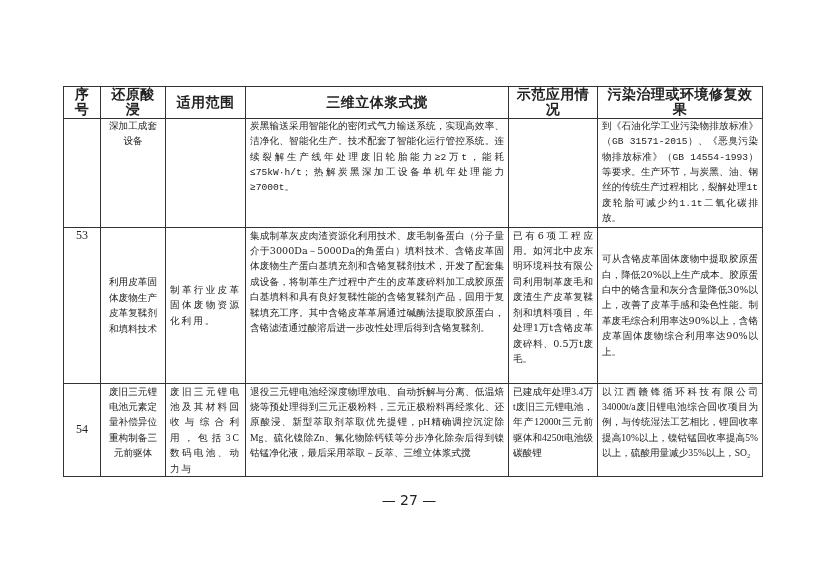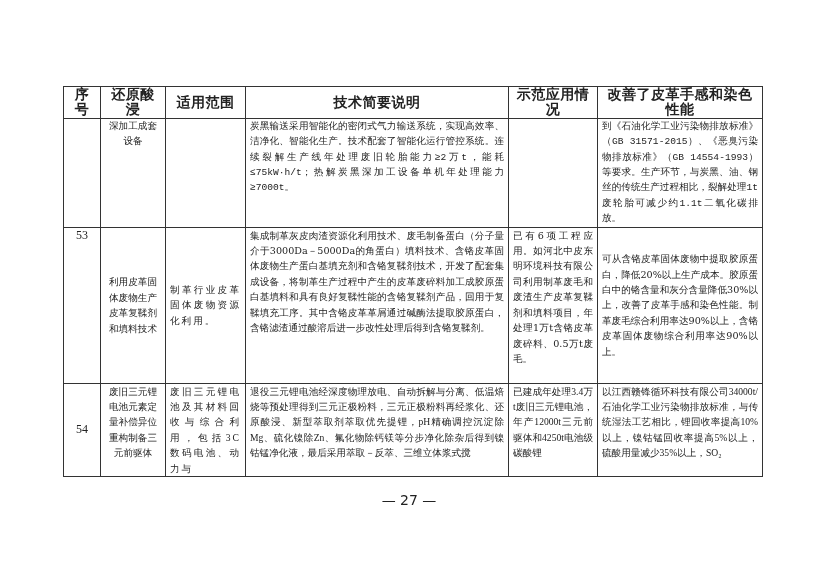--- a/index.html
+++ b/index.html
@@ -94,23 +94,23 @@
       <col style="width:80px">
       <col style="width:263px">
       <col style="width:89px">
       <col style="width:165px">
     </colgroup>
     <thead>
       <tr>
         <th>序号</th>
         <th>还原酸浸</th>
         <th>适用范围</th>
-        <th>技术简要说明</th>
+        <th>三维立体浆式搅</th>
         <th>示范应用情况</th>
-        <th>改善了皮革手感和染色性能</th>
+        <th>污染治理或环境修复效果</th>
       </tr>
     </thead>
     <tbody>
       <tr class="row-a">
         <td class="num"></td>
         <td class="name">深加工成套设备</td>
         <td class="scope"></td>
         <td class="desc">炭黑输送采用智能化的密闭式气力输送系统，实现高效率、洁净化、智能化生产。技术配套了智能化运行管控系统。连续裂解生产线年处理废旧轮胎能力≥2万t，能耗≤75kW·h/t；热解炭黑深加工设备单机年处理能力≥7000t。</td>
         <td class="demo"></td>
         <td class="effect">到《石油化学工业污染物排放标准》（GB 31571-2015）、《恶臭污染物排放标准》（GB 14554-1993）等要求。生产环节，与炭黑、油、钢丝的传统生产过程相比，裂解处理1t废轮胎可减少约1.1t二氧化碳排放。</td>
@@ -122,19 +122,19 @@
         <td class="desc">集成制革灰皮肉渣资源化利用技术、废毛制备蛋白（分子量介于3000Da－5000Da的角蛋白）填料技术、含铬皮革固体废物生产蛋白基填充剂和含铬复鞣剂技术，开发了配套集成设备，将制革生产过程中产生的皮革废碎料加工成胶原蛋白基填料和具有良好复鞣性能的含铬复鞣剂产品，回用于复鞣填充工序。其中含铬皮革革屑通过碱酶法提取胶原蛋白，含铬滤渣通过酸溶后进一步改性处理后得到含铬复鞣剂。</td>
         <td class="demo">已有6项工程应用。如河北中皮东明环境科技有限公司利用制革废毛和废渣生产皮革复鞣剂和填料项目，年处理1万t含铬皮革废碎料、0.5万t废毛。</td>
         <td class="effect">可从含铬皮革固体废物中提取胶原蛋白，降低20%以上生产成本。胶原蛋白中的铬含量和灰分含量降低30%以上，改善了皮革手感和染色性能。制革废毛综合利用率达90%以上，含铬皮革固体废物综合利用率达90%以上。</td>
       </tr>
       <tr class="row-c">
         <td class="num">54</td>
         <td class="name">废旧三元锂电池元素定量补偿异位重构制备三元前驱体</td>
         <td class="scope">废旧三元锂电池及其材料回收与综合利用，包括3C数码电池、动力与</td>
         <td class="desc">退役三元锂电池经深度物理放电、自动拆解与分离、低温焙烧等预处理得到三元正极粉料，三元正极粉料再经浆化、还原酸浸、新型萃取剂萃取优先提锂，pH精确调控沉淀除Mg、硫化镍除Zn、氟化物除钙镁等分步净化除杂后得到镍钴锰净化液，最后采用萃取－反萃、三维立体浆式搅</td>
         <td class="demo">已建成年处理3.4万t废旧三元锂电池，年产12000t三元前驱体和4250t电池级碳酸锂</td>
-        <td class="effect">以江西赣锋循环科技有限公司34000t/石油化学工业污染物排放标准，与传统湿法工艺相比，锂回收率提高10%以上，镍钴锰回收率提高5%以上，硫酸用量减少35%以上，SO₂</td>
+        <td class="effect">以江西赣锋循环科技有限公司34000t/a废旧锂电池综合回收项目为例，与传统湿法工艺相比，锂回收率提高10%以上，镍钴锰回收率提高5%以上，硫酸用量减少35%以上，SO₂</td>
       </tr>
     </tbody>
   </table>
 
   <div class="page-num">— 27 —</div>
 </div>
 
 </body></html>

